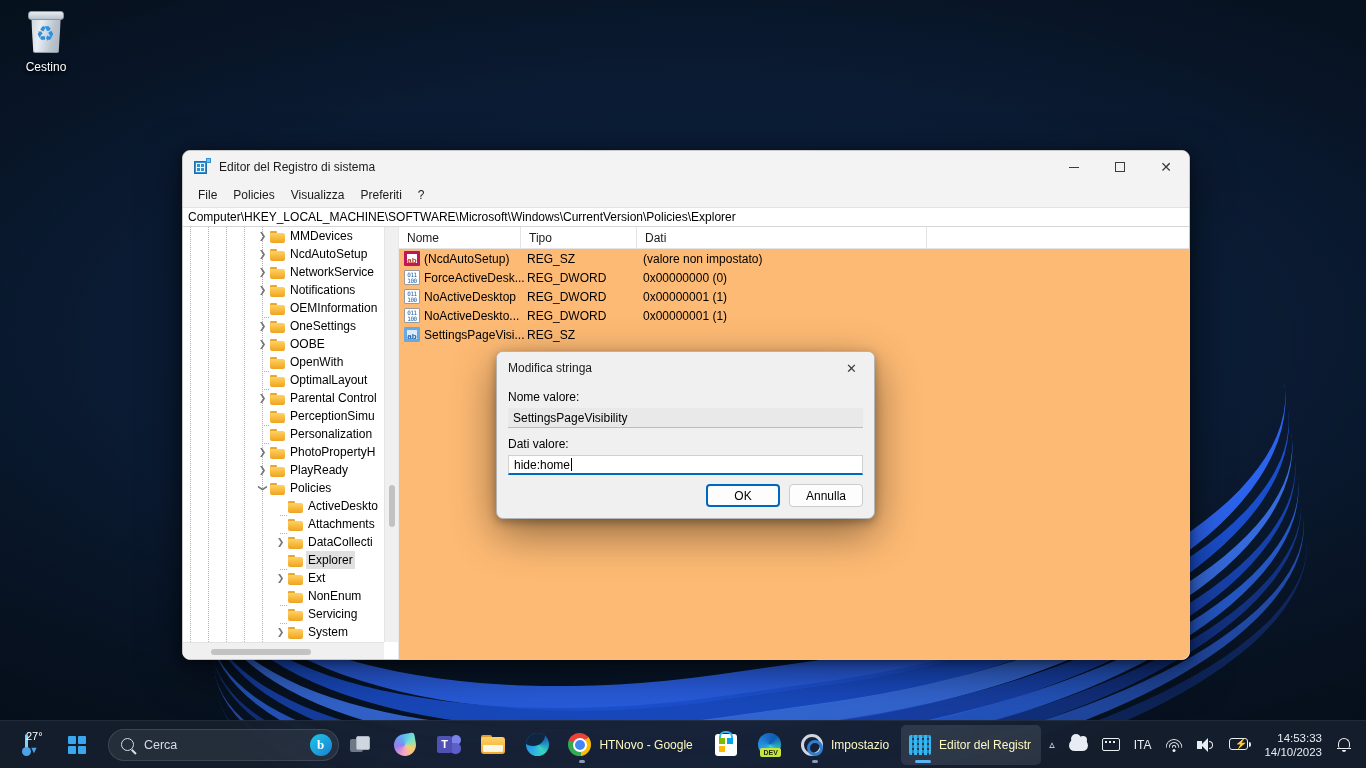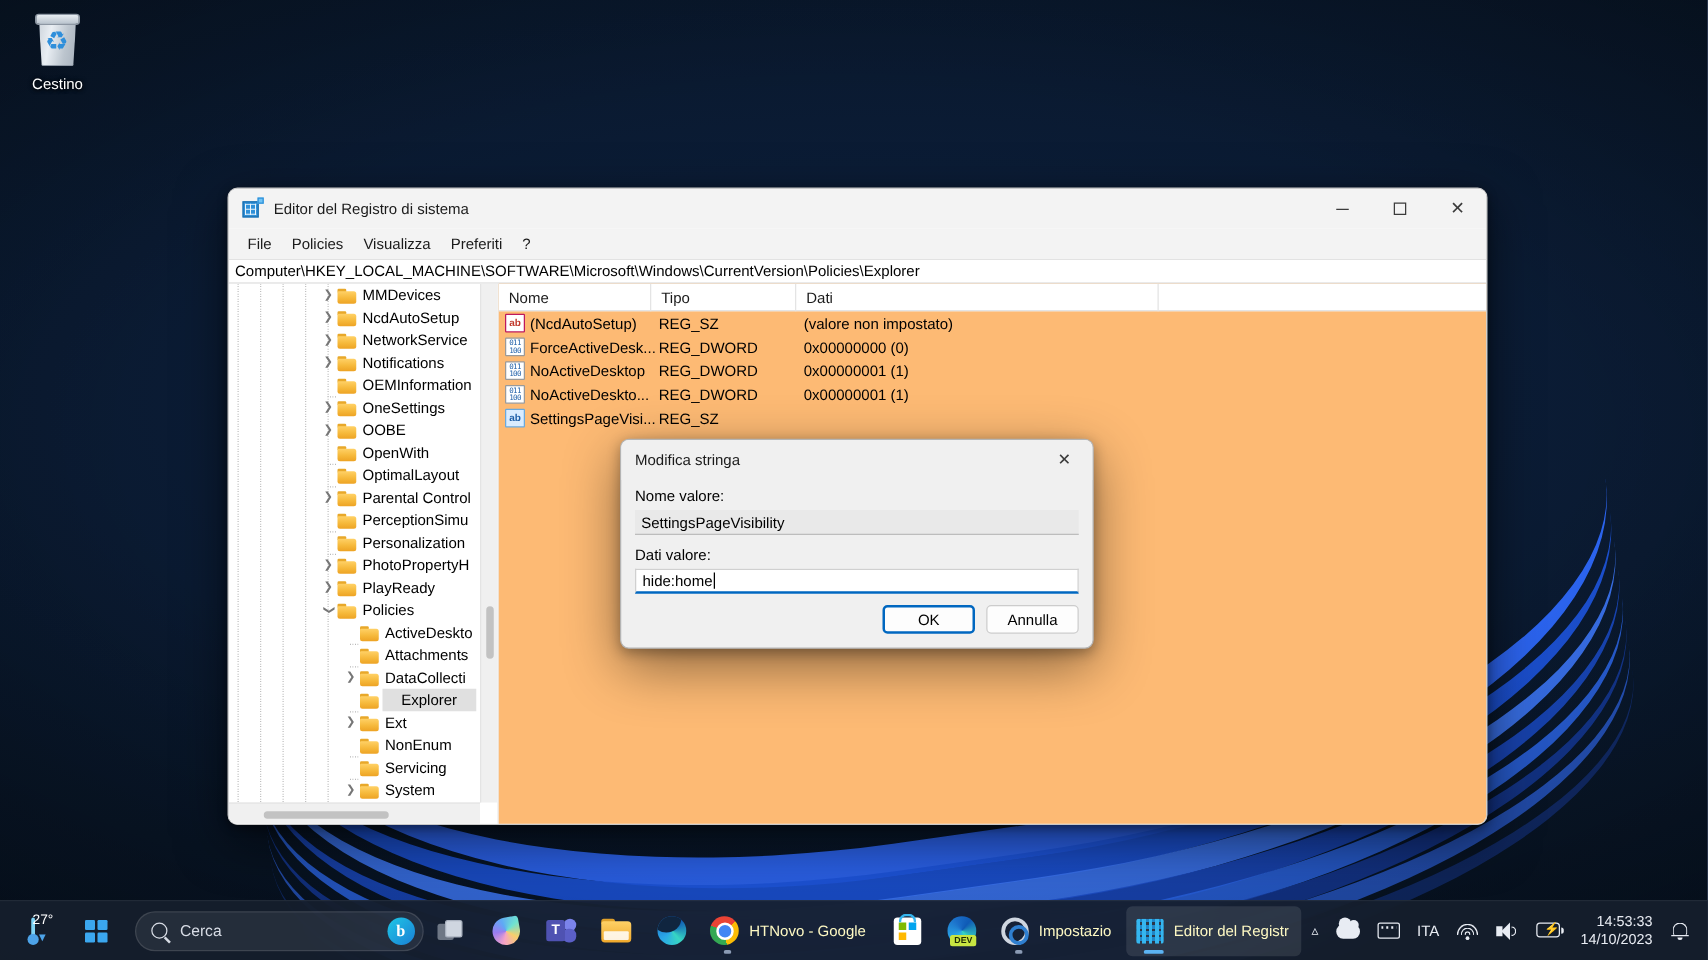--- a/index.html
+++ b/index.html
@@ -196,21 +196,21 @@
     background:#e8a82a; border-radius: 1px 1px 0 0;
   }
   .folder::after {
     content:""; position:absolute; left:0; top:3px; width:15px; height:10px;
     background: linear-gradient(180deg,#ffd166 0%, #f6b93b 55%, #eda324 100%);
     border-radius: 1px 2px 2px 2px;
   }
   .tree-label { line-height: 18px; }
   .tree-row.selected-grey .tree-label {
     background: #e0e0e0;
-    padding: 0 15px; margin-left: -2px;
+    padding: 0 2px; margin-left: -2px;
   }
 
   .vscroll {
     position: absolute; right: 0; top: 0; bottom: 18px; width: 14px;
     background: #f0f0f0; border-left: 1px solid #e4e4e4;
   }
   .vthumb {
     position: absolute; left: 4px; width: 6px;
     background: #c2c2c2; border-radius: 3px;
   }
@@ -248,21 +248,21 @@
   .col-data { width: 290px; }
   .col-rest { flex: 1; border-right: none; }
 
   .list-row {
     height: 19px;
     display: flex; align-items: center;
     font-size: 12px; color: #000;
   }
   .vicon { width: 16px; height: 15px; margin: 0 4px 0 5px; flex: none; position: relative; }
   .vicon-ab {
-    background: #fff; border: 1px solid #be185d;
+    background: #fff; border: 3px solid #be185d;
     border-radius: 1px;
     font-size: 8px; font-weight: bold; color: #c0392b;
     text-align: center; line-height: 13px;
     font-family: "Liberation Sans", sans-serif;
   }
   .vicon-ab.blue { color: #1f5fa8; background:#d9ecff; border-color:#6aa9dd; }
   .vicon-bin {
     background: #fff; border: 1px solid #9a9a9a; border-radius: 1px;
     font-size: 6px; color: #1f5fa8; line-height: 6px;
     text-align: center; overflow: hidden;

